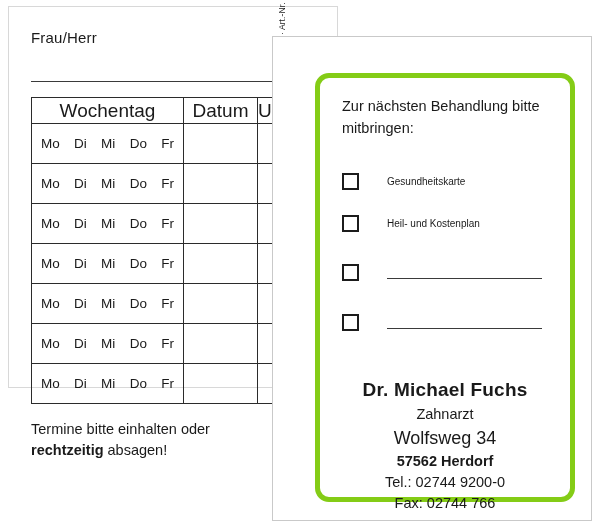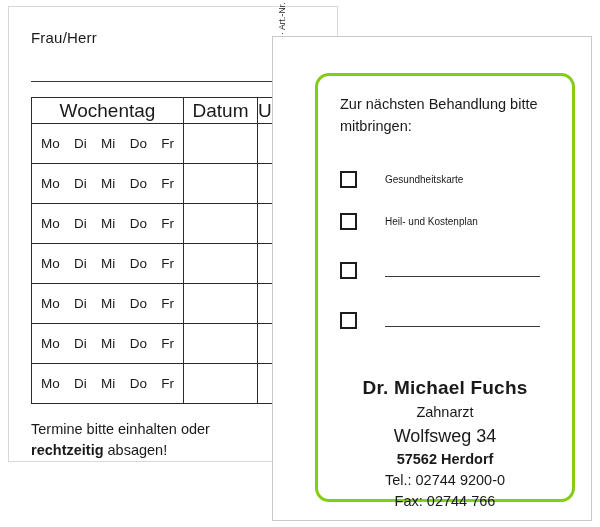--- a/index.html
+++ b/index.html
@@ -15,21 +15,21 @@
     color: #1a1a1a;
     overflow: hidden;
   }
 
   
   .card-back {
     position: absolute;
     left: 8px;
     top: 6px;
     width: 330px;
-    height: 456px;
+    height: 382px;
     background: #ffffff;
     border: 1px solid #d8d8d8;
     box-sizing: border-box;
   }
   .salutation {
     position: absolute;
     left: 22px;
     top: 22px;
     font-size: 15px;
     letter-spacing: .2px;
@@ -112,21 +112,21 @@
     border: 1px solid #c9c9c9;
     box-sizing: border-box;
     box-shadow: 0 0 0 rgba(0,0,0,0);
   }
   .inner-frame {
     position: absolute;
     left: 42px;
     top: 36px;
     right: 16px;
     bottom: 18px;
-    border: 3px solid #84cc16;
+    border: 5px solid #84cc16;
     border-radius: 14px;
     box-sizing: border-box;
     padding-left: 8px;
   }
   .bring-title {
     position: absolute;
     left: 22px;
     top: 18px;
     width: 215px;
     font-size: 14.5px;

